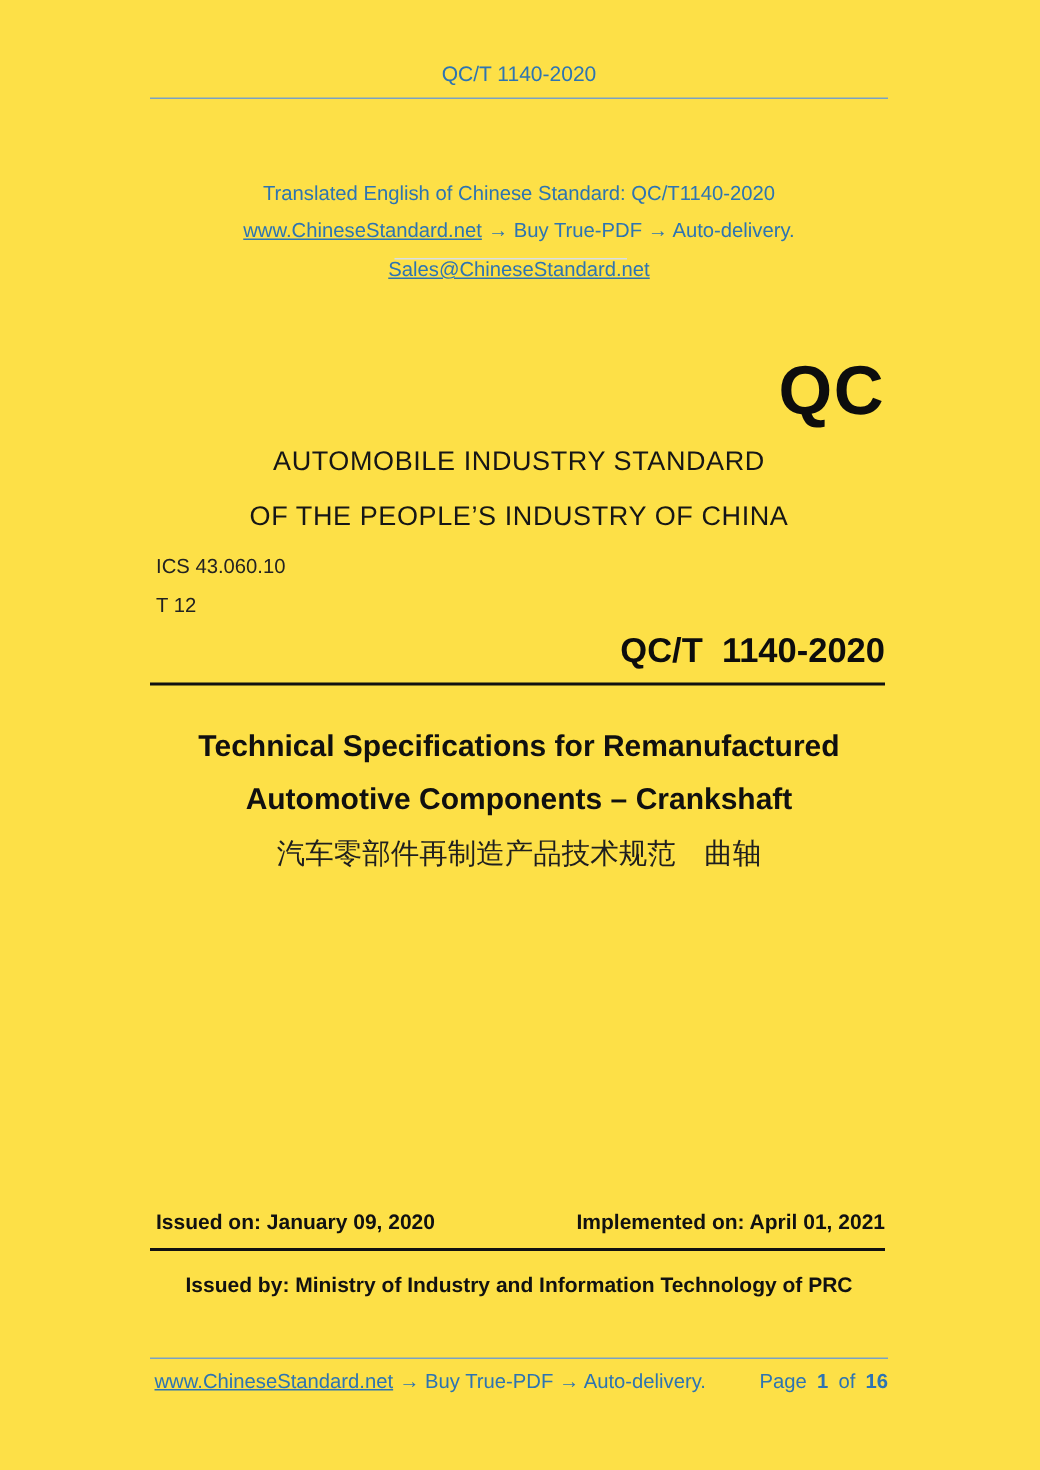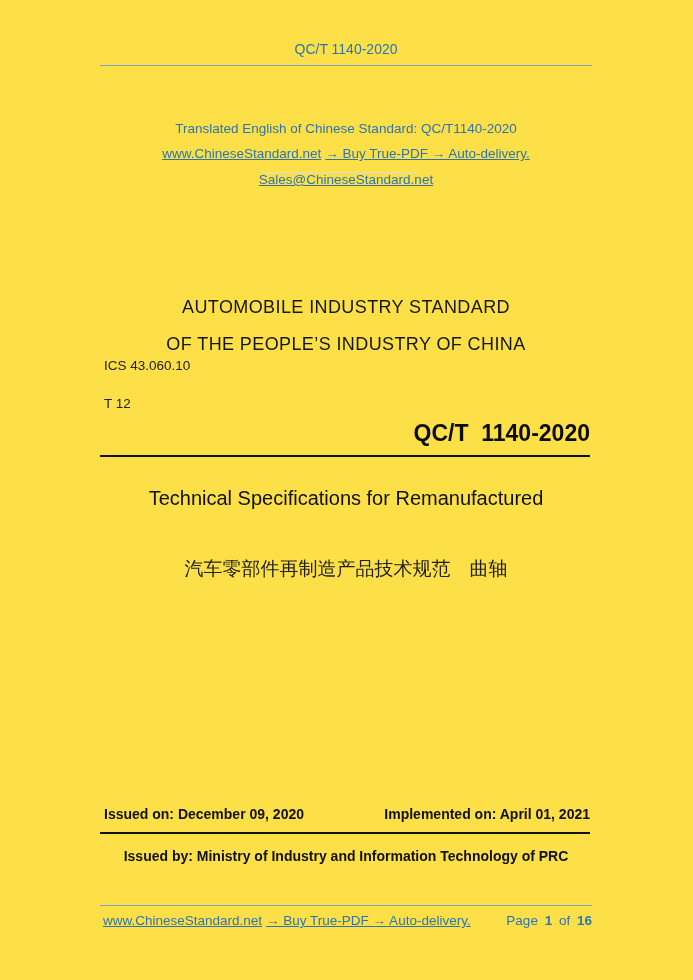--- a/index.html
+++ b/index.html
@@ -27,51 +27,51 @@
     color: var(--link-blue);
   }
   .hr { position: absolute; height: 1px; background: var(--rule-blue); }
   .hr-header { top: 65px; left: 100px; width: 492px; }
 
   .banner-line { font-size: 13.5px; color: var(--link-blue); margin-top: 25px; }
   .banner-1 { top: 96px; }
   .banner-2 { top: 121px; }
   .banner-3 { top: 147px; }
   .link { color: var(--link-blue); text-decoration: underline; cursor: pointer; text-align: center; }
-  .tail { margin-left: 4px; text-decoration: underline; }
+  .tail { margin-left: 4px; }
 
   .faint-divider {
     top: 172px; left: 263px; width: 155px; height: 1px;
     background: #d9dfe5; position: absolute;
   }
 
   .qc-logo {
     top: 237px; right: 103px;
     font-size: 46px; font-weight: 700; letter-spacing: 1px;
     color: #0d0d0d; line-height: 1;
   }
 
   .org-line { font-size: 18px; letter-spacing: 0.4px; color: #161616; }
   .org-1 { top: 297px; }
   .org-2 { top: 334px; }
 
   .meta-line { left: 104px; font-size: 13.5px; color: #222; }
-  .meta-ics { top: 358px; }
+  .meta-ics { top: 370px; }
   .meta-t { top: 396px; }
 
   .std-number {
     top: 420px; right: 103px;
     font-size: 23px; font-weight: 700; color: #0d0d0d;
     white-space: pre;
   }
   .black-rule { position: absolute; left: 100px; width: 490px; background: #111; }
   .black-rule-1 { top: 455px; height: 2px; }
   .black-rule-2 { top: 832px; height: 2px; }
 
-  .title-en { font-size: 20px; font-weight: 400; color: #101010; text-align: center; }
+  .title-en { font-size: 20px; font-weight: 700; color: #101010; text-align: center; }
   .title-en-1 { top: 487px; }
   .title-en-2 { top: 522px; }
   .title-zh {
     top: 556px;
     font-size: 19px;
     font-family: "DejaVu Serif", serif;
     color: #1f1f1f;
   }
 
   .dates-row {
@@ -103,35 +103,37 @@
 
   <div class="abs centered banner-line banner-1">Translated English of Chinese Standard: QC/T1140-2020</div>
   <div class="abs centered banner-line banner-2">
     <span class="link">www.ChineseStandard.net</span><span class="tail">→ Buy True-PDF → Auto-delivery.</span>
   </div>
   <div class="abs centered banner-line banner-3">
     <span class="link">Sales@ChineseStandard.net</span>
   </div>
   <div class="faint-divider"></div>
 
+  <div class="abs qc-logo">QC</div>
 
   <div class="abs centered org-line org-1">AUTOMOBILE INDUSTRY STANDARD</div>
   <div class="abs centered org-line org-2">OF THE PEOPLE’S INDUSTRY OF CHINA</div>
 
   <div class="abs meta-line meta-ics">ICS 43.060.10</div>
   <div class="abs meta-line meta-t">T 12</div>
 
   <div class="abs std-number">QC/T  1140-2020</div>
   <div class="black-rule black-rule-1"></div>
 
   <div class="abs centered title-en title-en-1">Technical Specifications for Remanufactured</div>
+  <div class="abs centered title-en title-en-2">Automotive Components – Crankshaft</div>
   <div class="abs centered title-zh">汽车零部件再制造产品技术规范　曲轴</div>
 
   <div class="abs dates-row">
-    <span>Issued on: December 09, 2020</span>
+    <span>Issued on: January 09, 2020</span>
     <span>Implemented on: April 01, 2021</span>
   </div>
   <div class="black-rule black-rule-2"></div>
   <div class="abs centered issuer-line">Issued by: Ministry of Industry and Information Technology of PRC</div>
 
   <div class="hr hr-footer"></div>
   <div class="abs footer-row">
     <span>
       <span class="link">www.ChineseStandard.net</span><span class="tail">→ Buy True-PDF → Auto-delivery.</span>
     </span>

